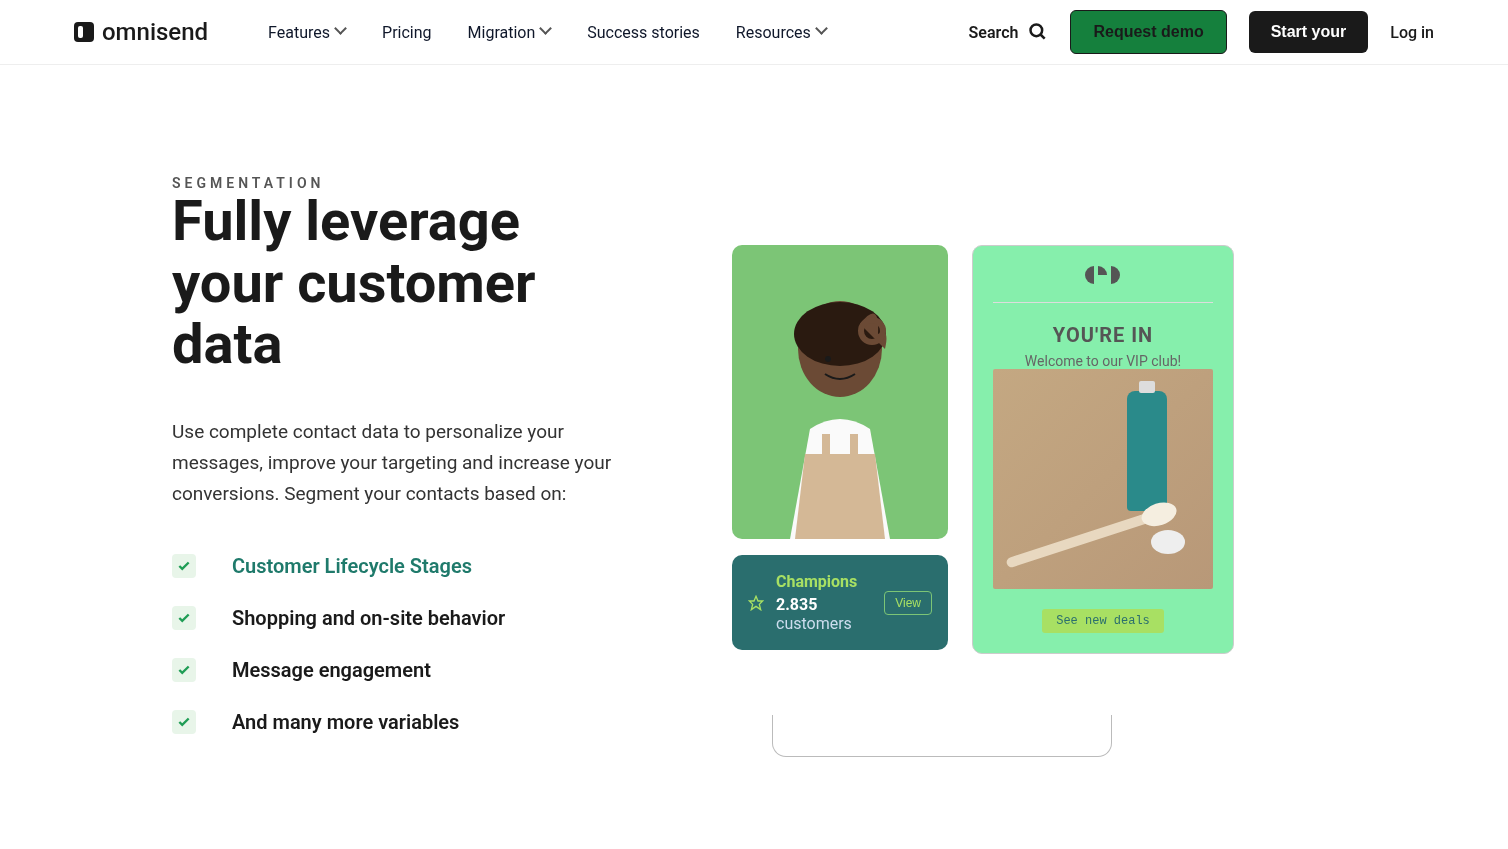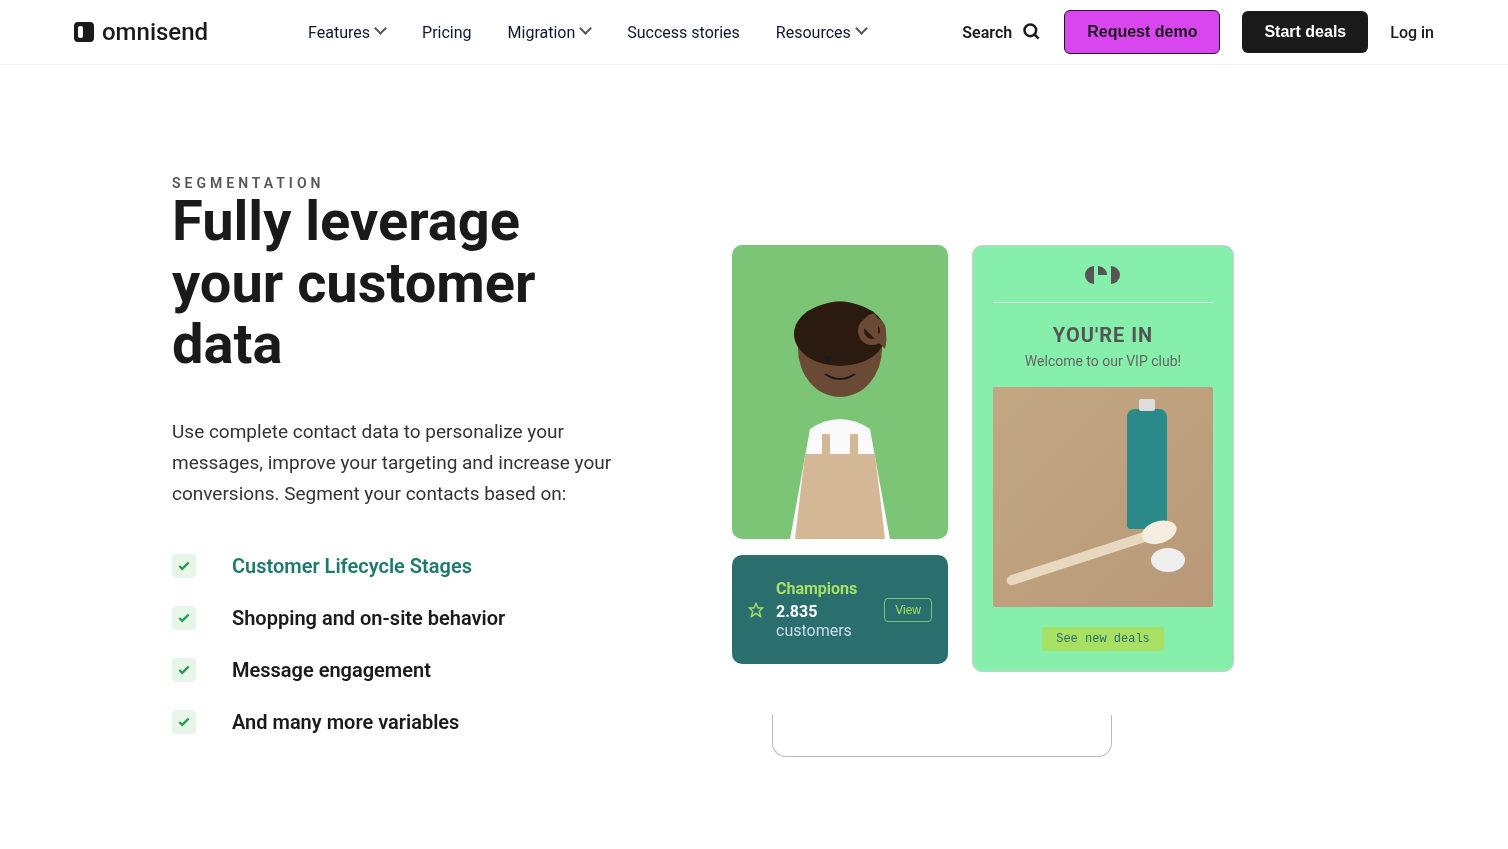--- a/index.html
+++ b/index.html
@@ -1,62 +1,62 @@
 <!DOCTYPE html>
 <html><head>
 <meta charset="utf-8">
 <style>
 *{margin:0;padding:0;box-sizing:border-box;}
 body{font-family:-apple-system,BlinkMacSystemFont,"Segoe UI",Roboto,Arial,sans-serif;background:#fff;color:#1a1a1a;width:1508px;}
 
-.header{display:flex;align-items:center;padding:16px 74px;border-bottom:1px solid #eee;height:65px;gap:40px;}
+.header{display:flex;align-items:center;padding:16px 74px;border-bottom:1px solid #eee;height:65px;}
 .logo{display:flex;align-items:center;gap:8px;font-size:24px;font-weight:500;color:#1a1a1a;}
 .logo-icon{width:20px;height:20px;background:#1a1a1a;border-radius:4px;position:relative;}
 .logo-icon::after{content:"";position:absolute;top:4px;left:4px;width:5px;height:12px;background:#fff;border-radius:2px;}
 .nav{display:flex;gap:36px;margin-left:60px;}
 .nav-item{display:flex;align-items:center;gap:6px;font-size:16px;color:#0f172a;cursor:pointer;}
 .chev{width:10px;height:10px;}
 .chev::after{content:"";display:block;width:7px;height:7px;border-right:2px solid #555;border-bottom:2px solid #555;transform:rotate(45deg);margin-top:-3px;}
 .header-right{margin-left:auto;display:flex;align-items:center;gap:22px;}
 .search{display:flex;align-items:center;gap:10px;font-weight:600;font-size:16px;cursor:pointer;}
 .search-icon{width:20px;height:20px;}
 .btn{padding:12px 22px;border-radius:6px;font-size:16px;font-weight:600;cursor:pointer;border:none;}
-.btn-outline{background:#d946ef;border:1.5px solid #1a1a1a;color:#1a1a1a;text-align:center;}
+.btn-outline{background:#15803d;border:1.5px solid #1a1a1a;color:#1a1a1a;text-align:center;}
 .btn-dark{background:#1a1a1a;color:#fff;}
 .login{font-size:16px;cursor:pointer;font-weight:500;}
 
 .hero{display:flex;padding:110px 74px 60px 172px;gap:60px;}
 .left{flex:0 0 440px;}
 .eyebrow{font-size:14px;letter-spacing:4px;color:#555;font-weight:600;}
 .title{font-size:56px;font-weight:700;line-height:1.1;margin-bottom:40px;color:#1a1a1a;}
 .desc{font-size:19px;line-height:1.65;color:#333;margin-bottom:44px;}
 .bullets{list-style:none;}
 .bullet{display:flex;align-items:center;gap:36px;margin-bottom:28px;font-size:20px;font-weight:600;}
 .bullet.highlight{color:#1f7a6b;}
 .check{width:24px;height:24px;background:#e8f5e9;border-radius:4px;display:flex;align-items:center;justify-content:center;flex-shrink:0;}
 .check svg{width:14px;height:14px;}
 .learn{display:inline-flex;align-items:center;gap:10px;font-size:19px;font-weight:600;border-bottom:2px solid #7cc576;padding-bottom:10px;margin-top:30px;cursor:pointer;}
 .chev-r{width:8px;height:8px;border-top:2px solid #1a1a1a;border-right:2px solid #1a1a1a;transform:rotate(45deg);}
 
 .right{flex:1;position:relative;display:flex;gap:24px;align-items:flex-start;padding-top:70px;padding-left:60px;}
 .photo-card{width:216px;position:relative;}
 .photo{width:216px;height:294px;background:#7cc576;border-radius:10px;overflow:hidden;position:relative;}
 .person{position:absolute;bottom:0;left:50%;transform:translateX(-50%);width:180px;height:260px;}
-.segment-card{position:absolute;top:294px;left:0;margin-top:16px;width:216px;background:#2a6e6e;border-radius:10px;padding:24px 16px;display:flex;align-items:center;}
+.segment-card{position:absolute;top:294px;left:0;margin-top:16px;width:216px;background:#2a6e6e;border-radius:10px;padding:17px 16px;display:flex;align-items:center;}
 .star{width:16px;height:16px;margin-right:12px;}
 .seg-info{flex:1;}
 .seg-title{color:#a8e063;font-weight:700;font-size:16px;margin-bottom:4px;}
 .seg-sub{color:#cde;font-size:16px;}
 .seg-sub b{color:#fff;font-weight:700;}
 .view-btn{border:1px solid #7cc576;color:#a8e063;background:transparent;padding:4px 10px;border-radius:4px;font-size:12px;cursor:pointer;}
 .email-card{width:262px;border:1px solid #ccc;border-radius:10px;padding:20px;text-align:center;background:#86efac;}
 .email-logo{margin-bottom:14px;}
 .email-divider{border:none;border-top:1px solid #ddd;margin-bottom:20px;}
 .email-title{font-size:20px;font-weight:700;color:#555;letter-spacing:1px;margin-bottom:6px;}
-.email-sub{font-size:14px;color:#666;margin-bottom:18px;}
+.email-sub{font-size:14px;color:#666;}
 .email-img{width:100%;height:220px;background:linear-gradient(135deg,#c4a882 0%,#b89878 100%);border-radius:2px;margin-bottom:20px;position:relative;overflow:hidden;}
 .tube{position:absolute;top:22px;right:46px;width:40px;height:120px;background:#2a8a8a;border-radius:8px 8px 4px 4px;}
 .tube::before{content:"";position:absolute;top:-10px;left:12px;width:16px;height:12px;background:#ddd;border-radius:2px;}
 .brush{position:absolute;bottom:45px;left:10px;width:160px;height:10px;background:#e8d8c0;border-radius:10px;transform:rotate(-18deg);}
 .brush::after{content:"";position:absolute;right:-18px;top:-6px;width:36px;height:22px;background:#f5eee0;border-radius:50%;}
 .jar{position:absolute;bottom:35px;right:28px;width:34px;height:24px;background:#eee;border-radius:50%;}
 .deals-btn{display:inline-block;background:#a8e063;color:#2a6e6e;padding:5px 14px;border-radius:3px;font-size:12px;font-weight:500;font-family:Liberation Mono, monospace;}
 .connector{position:absolute;top:540px;left:100px;width:340px;height:42px;border:1px solid #bbb;border-top:none;border-radius:0 0 14px 14px;z-index:-1;}
 </style>
 </head>
@@ -89,21 +89,21 @@
   </nav>
   <div class="header-right">
     <div class="search">
       <span>Search</span>
       <svg class="search-icon" viewBox="0 0 24 24" fill="none" stroke="#1a1a1a" stroke-width="3">
           <circle cx="10" cy="10" r="7"></circle>
           <line x1="20" y1="20" x2="15" y2="15"></line>
         </svg>
     </div>
     <button class="btn btn-outline">Request demo</button>
-    <button class="btn btn-dark">Start deals</button>
+    <button class="btn btn-dark">Start your</button>
     <span class="login">Log in</span>
   </div>
 </header>
 
 <section class="hero">
   <div class="left">
     <div class="eyebrow">SEGMENTATION</div>
     <h1 class="title">Fully leverage your customer data</h1>
     <p class="desc">Use complete contact data to personalize your messages, improve your targeting and increase your conversions. Segment your contacts based on:</p>
     <ul class="bullets">

